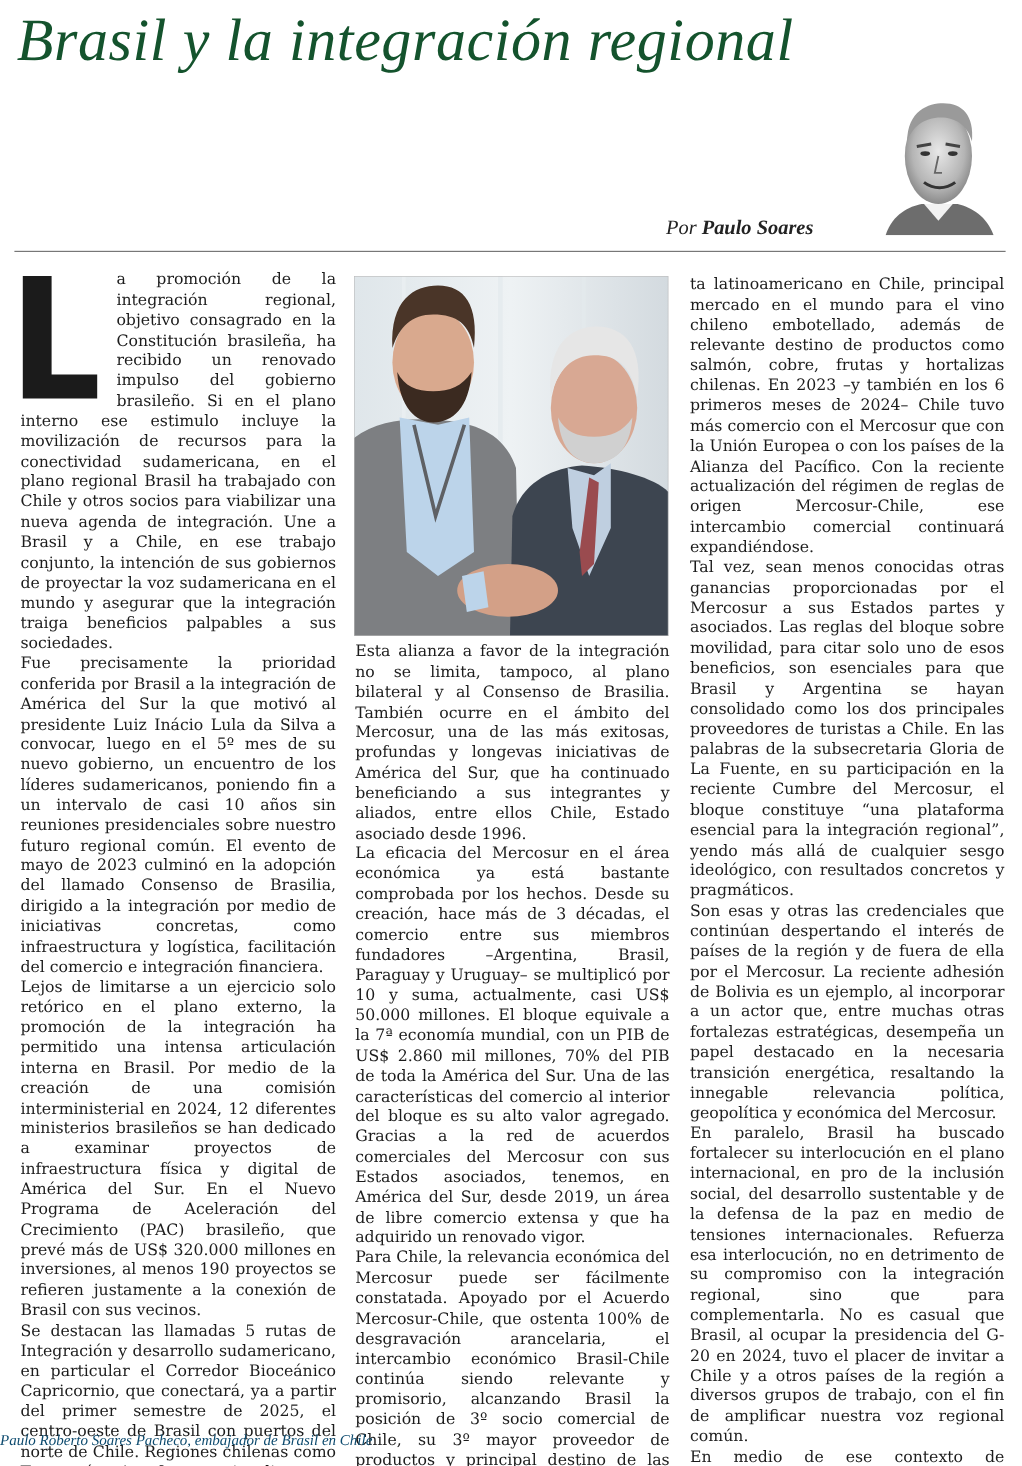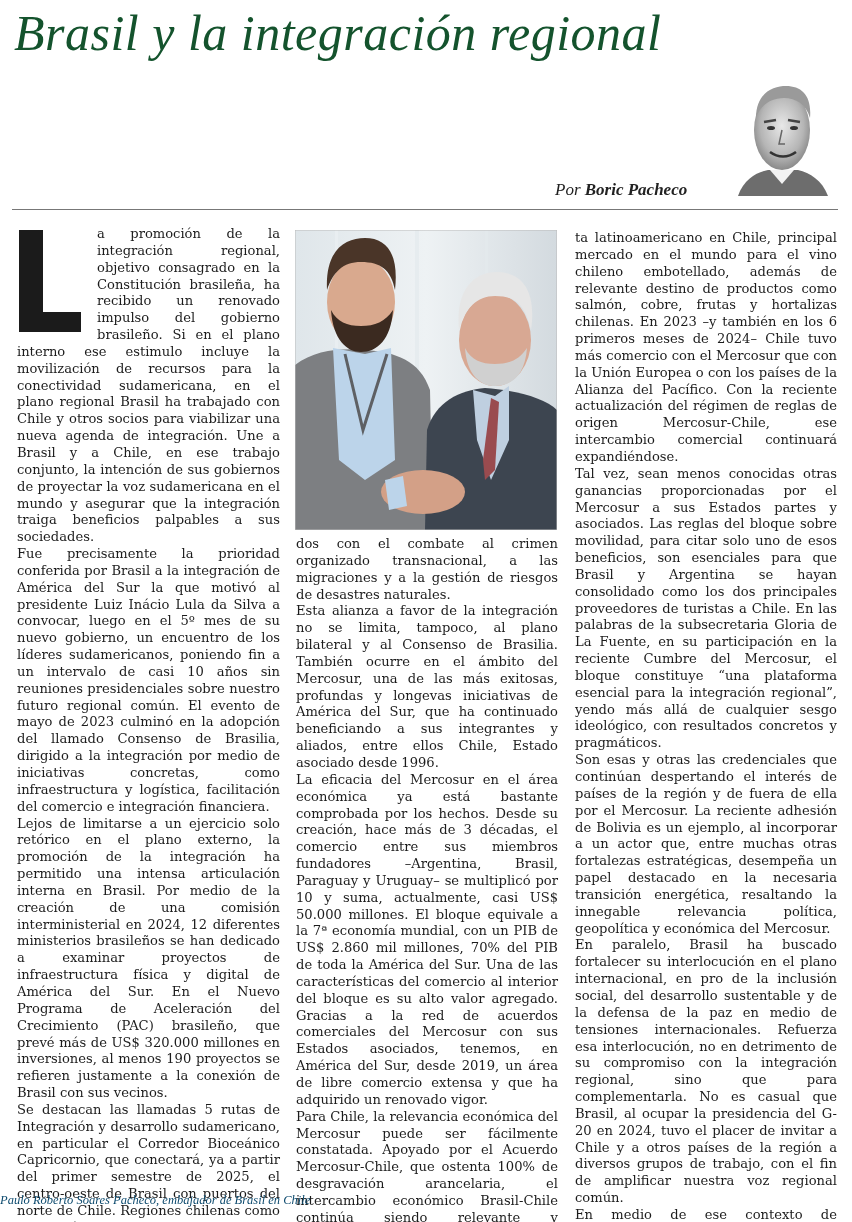--- a/index.html
+++ b/index.html
@@ -42,21 +42,21 @@
   <path d="M26 40 C26 14 44 8 56 8 C72 8 82 18 80 40 C76 26 66 20 54 20 C40 20 30 28 26 40 Z" fill="#9a9a9a"></path>
   <path d="M34 44 L46 42 M58 42 L70 44" stroke="#444" stroke-width="2.5"></path>
   <ellipse cx="41" cy="50" rx="4" ry="2" fill="#333"></ellipse>
   <ellipse cx="64" cy="50" rx="4" ry="2" fill="#333"></ellipse>
   <path d="M52 52 L49 66 L55 66" stroke="#666" stroke-width="1.5" fill="none"></path>
   <path d="M40 74 C48 80 58 80 66 74" stroke="#333" stroke-width="2.5" fill="none"></path>
 </svg>
 
 <div class="byline">
   <span>Por</span>
-  <b>Boric Pacheco</b>
+  <b>Paulo Soares</b>
 </div>
 
 <div class="rule"></div>
 
 <svg class="photo" viewBox="0 0 262 300" preserveAspectRatio="none">
   <defs>
     <linearGradient id="bg" x1="0" y1="0" x2="1" y2="0">
       <stop offset="0%" stop-color="#dfe6ea"></stop>
       <stop offset="50%" stop-color="#eef2f4"></stop>
       <stop offset="100%" stop-color="#d3dadf"></stop>
@@ -91,21 +91,20 @@
     <path d="M2 2 L26 2 L26 84 L64 84 L64 104 L2 104 Z" fill="#1b1b1b"></path>
   </svg>
   <p>a promoción de la integración regional, objetivo consagrado en la Constitución brasileña, ha recibido un renovado impulso del gobierno brasileño. Si en el plano interno ese estimulo incluye la movilización de recursos para la conectividad sudamericana, en el plano regional Brasil ha trabajado con Chile y otros socios para viabilizar una nueva agenda de integración. Une a Brasil y a Chile, en ese trabajo conjunto, la intención de sus gobiernos de proyectar la voz sudamericana en el mundo y asegurar que la integración traiga beneficios palpables a sus sociedades.</p>
   <p>Fue precisamente la prioridad conferida por Brasil a la integración de América del Sur la que motivó al presidente Luiz Inácio Lula da Silva a convocar, luego en el 5º mes de su nuevo gobierno, un encuentro de los líderes sudamericanos, poniendo fin a un intervalo de casi 10 años sin reuniones presidenciales sobre nuestro futuro regional común. El evento de mayo de 2023 culminó en la adopción del llamado Consenso de Brasilia, dirigido a la integración por medio de iniciativas concretas, como infraestructura y logística, facilitación del comercio e integración financiera.</p>
   <p>Lejos de limitarse a un ejercicio solo retórico en el plano externo, la promoción de la integración ha permitido una intensa articulación interna en Brasil. Por medio de la creación de una comisión interministerial en 2024, 12 diferentes ministerios brasileños se han dedicado a examinar proyectos de infraestructura física y digital de América del Sur. En el Nuevo Programa de Aceleración del Crecimiento (PAC) brasileño, que prevé más de US$ 320.000 millones en inversiones, al menos 190 proyectos se refieren justamente a la conexión de Brasil con sus vecinos.</p>
   <p>Se destacan las llamadas 5 rutas de Integración y desarrollo sudamericano, en particular el Corredor Bioceánico Capricornio, que conectará, ya a partir del primer semestre de 2025, el centro-oeste de Brasil con puertos del norte de Chile. Regiones chilenas como Tarapacá y Antofagasta visualizan, en este proyecto, un eje estratégico de desarrollo.</p>
 
 </div>
 
 <div class="col c2">
-  <p>dos con el combate al crimen organizado transnacional, a las migraciones y a la gestión de riesgos de desastres naturales.</p>
   <p>Esta alianza a favor de la integración no se limita, tampoco, al plano bilateral y al Consenso de Brasilia. También ocurre en el ámbito del Mercosur, una de las más exitosas, profundas y longevas iniciativas de América del Sur, que ha continuado beneficiando a sus integrantes y aliados, entre ellos Chile, Estado asociado desde 1996.</p>
   <p>La eficacia del Mercosur en el área económica ya está bastante comprobada por los hechos. Desde su creación, hace más de 3 décadas, el comercio entre sus miembros fundadores –Argentina, Brasil, Paraguay y Uruguay– se multiplicó por 10 y suma, actualmente, casi US$ 50.000 millones. El bloque equivale a la 7ª economía mundial, con un PIB de US$ 2.860 mil millones, 70% del PIB de toda la América del Sur. Una de las características del comercio al interior del bloque es su alto valor agregado. Gracias a la red de acuerdos comerciales del Mercosur con sus Estados asociados, tenemos, en América del Sur, desde 2019, un área de libre comercio extensa y que ha adquirido un renovado vigor.</p>
   <p>Para Chile, la relevancia económica del Mercosur puede ser fácilmente constatada. Apoyado por el Acuerdo Mercosur-Chile, que ostenta 100% de desgravación arancelaria, el intercambio económico Brasil-Chile continúa siendo relevante y promisorio, alcanzando Brasil la posición de 3º socio comercial de Chile, su 3º mayor proveedor de productos y principal destino de las inversiones de Chile en el mundo. Brasil es también el mayor inversionis-</p>
 </div>
 
 <div class="col c3">
   <p>ta latinoamericano en Chile, principal mercado en el mundo para el vino chileno embotellado, además de relevante destino de productos como salmón, cobre, frutas y hortalizas chilenas. En 2023 –y también en los 6 primeros meses de 2024– Chile tuvo más comercio con el Mercosur que con la Unión Europea o con los países de la Alianza del Pacífico. Con la reciente actualización del régimen de reglas de origen Mercosur-Chile, ese intercambio comercial continuará expandiéndose.</p>
   <p>Tal vez, sean menos conocidas otras ganancias proporcionadas por el Mercosur a sus Estados partes y asociados. Las reglas del bloque sobre movilidad, para citar solo uno de esos beneficios, son esenciales para que Brasil y Argentina se hayan consolidado como los dos principales proveedores de turistas a Chile. En las palabras de la subsecretaria Gloria de La Fuente, en su participación en la reciente Cumbre del Mercosur, el bloque constituye “una plataforma esencial para la integración regional”, yendo más allá de cualquier sesgo ideológico, con resultados concretos y pragmáticos.</p>
   <p>Son esas y otras las credenciales que continúan despertando el interés de países de la región y de fuera de ella por el Mercosur. La reciente adhesión de Bolivia es un ejemplo, al incorporar a un actor que, entre muchas otras fortalezas estratégicas, desempeña un papel destacado en la necesaria transición energética, resaltando la innegable relevancia política, geopolítica y económica del Mercosur.</p>
   <p>En paralelo, Brasil ha buscado fortalecer su interlocución en el plano internacional, en pro de la inclusión social, del desarrollo sustentable y de la defensa de la paz en medio de tensiones internacionales. Refuerza esa interlocución, no en detrimento de su compromiso con la integración regional, sino que para complementarla. No es casual que Brasil, al ocupar la presidencia del G-20 en 2024, tuvo el placer de invitar a Chile y a otros países de la región a diversos grupos de trabajo, con el fin de amplificar nuestra voz regional común.</p>

